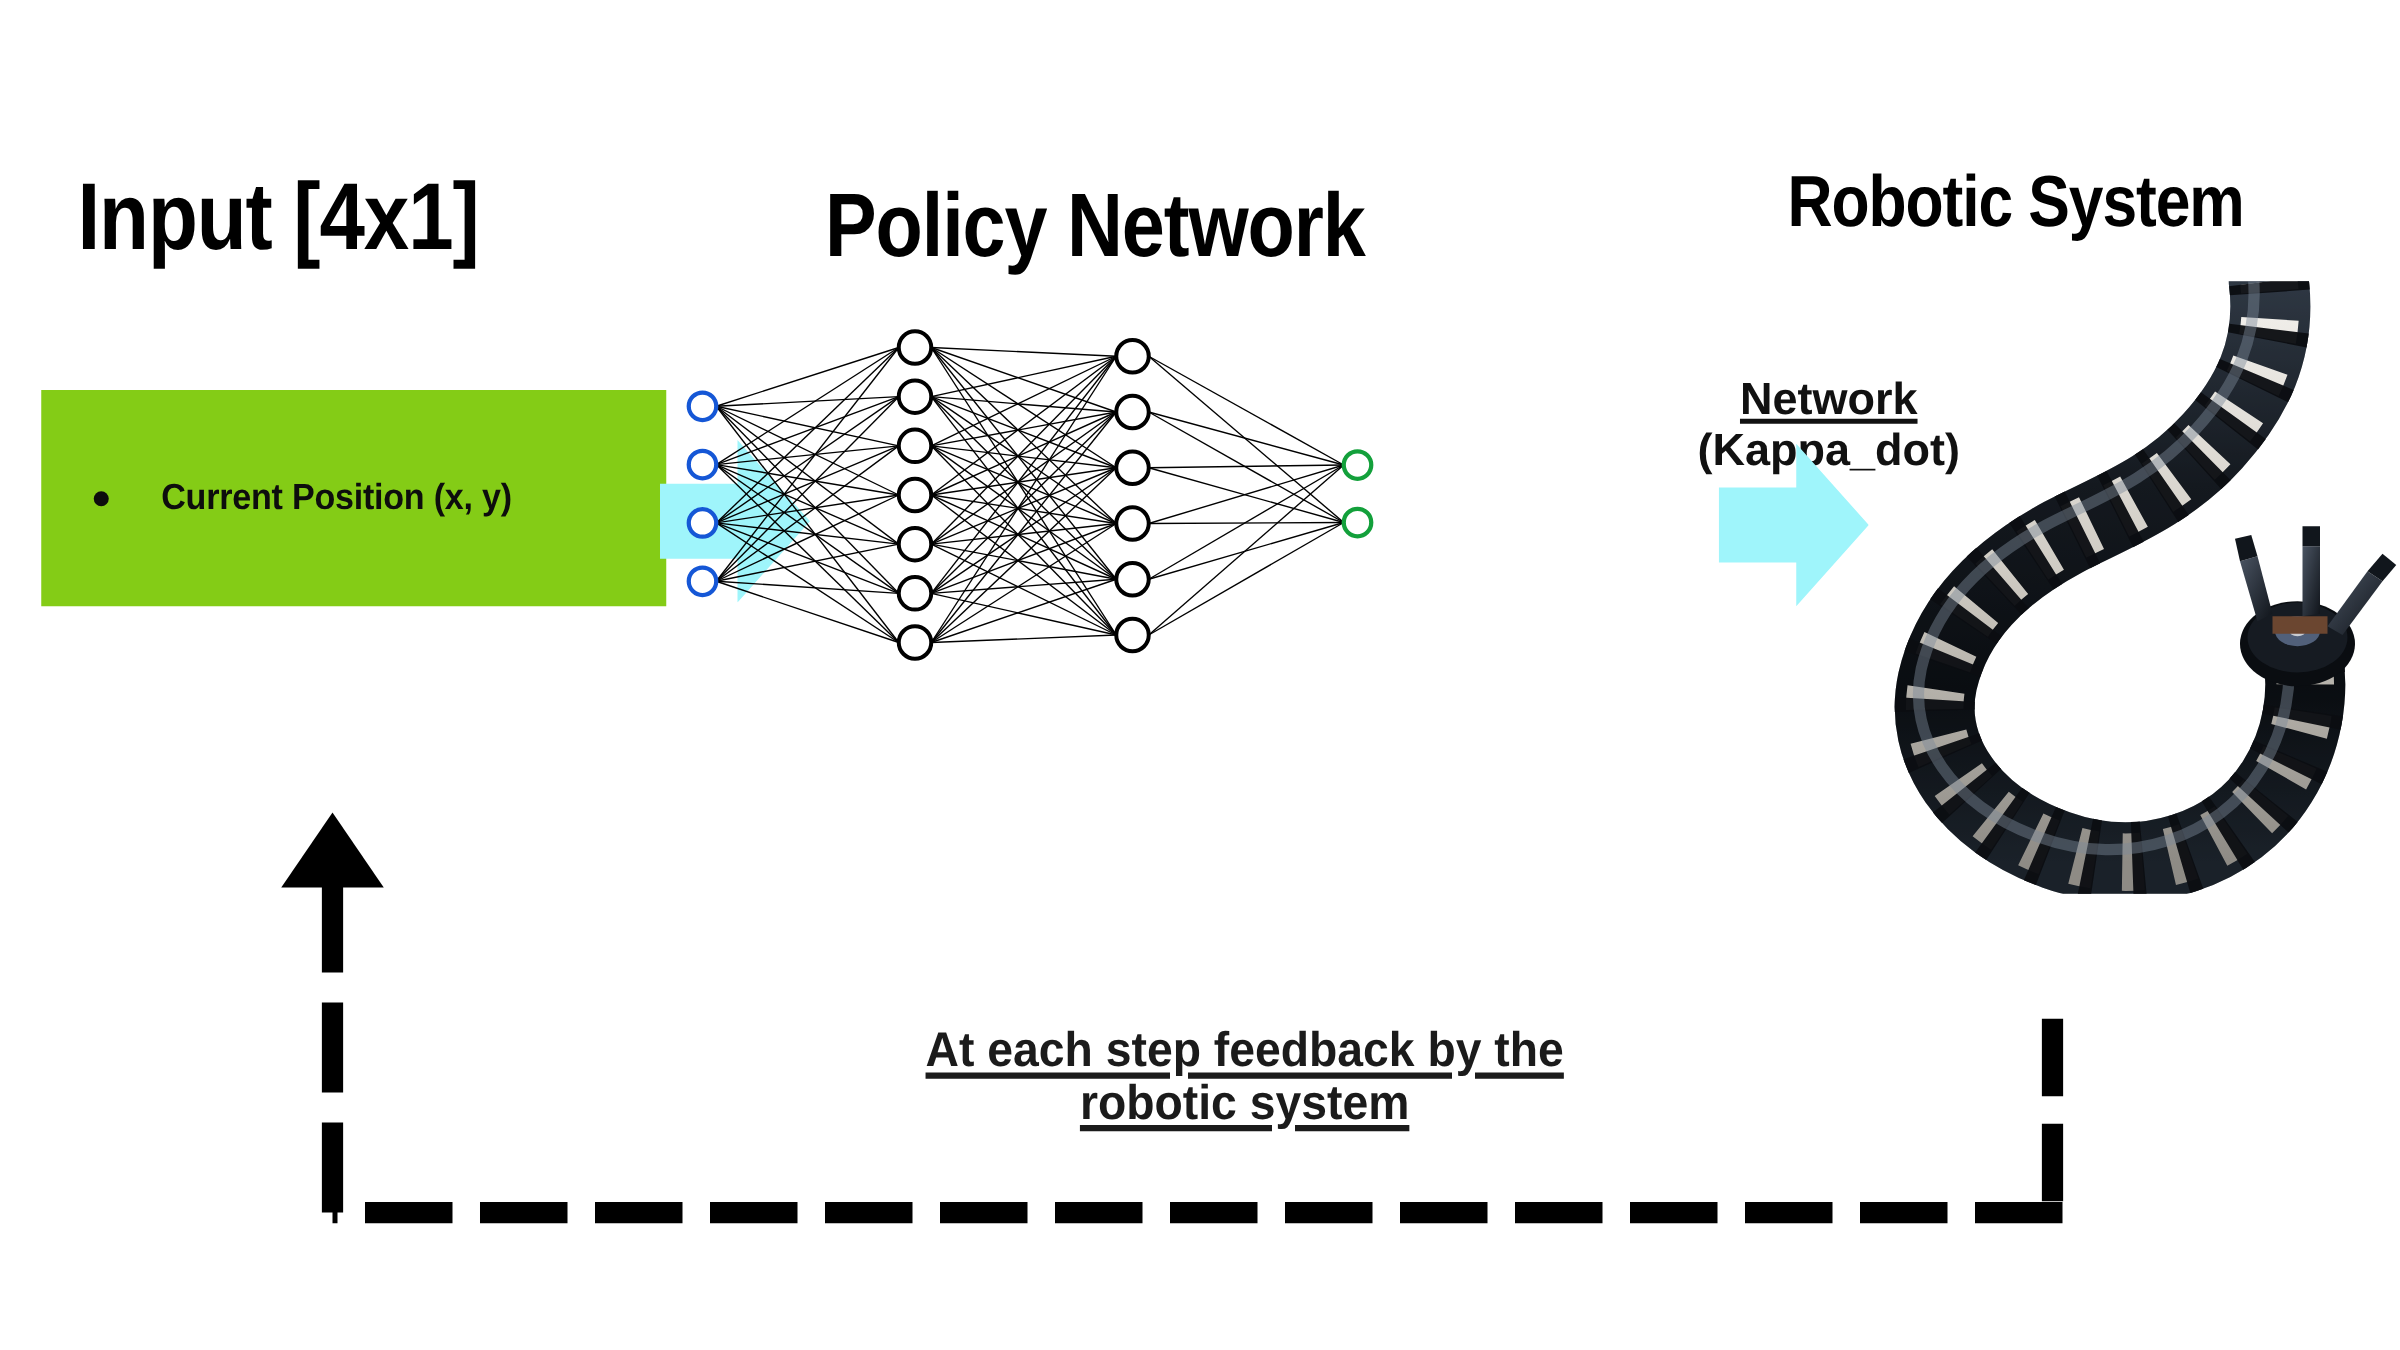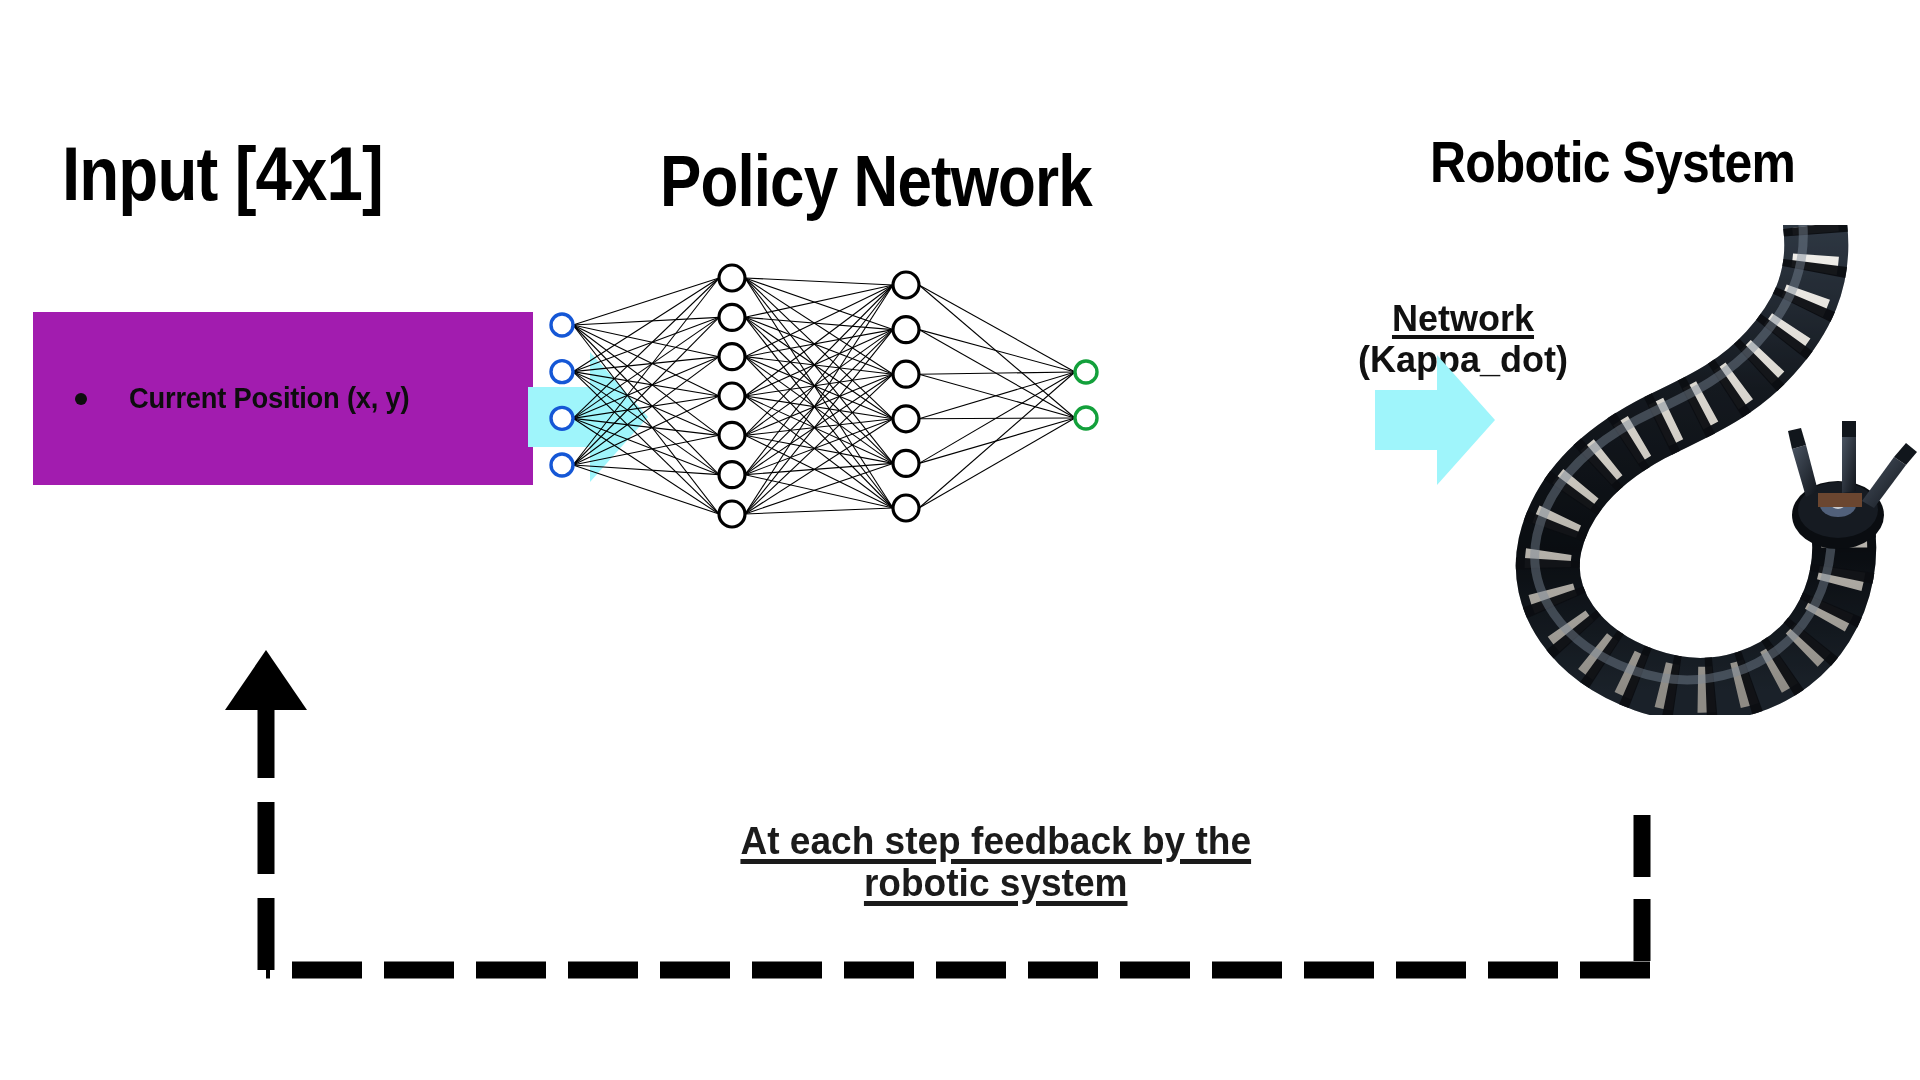--- a/index.html
+++ b/index.html
@@ -36,21 +36,21 @@
   #title-policy  { left: 660px; top: 140px; font-size: 72px; }
   #title-robot   { left: 1430px;top: 128px; font-size: 58px; }
 
   
   #input-box {
     position: absolute;
     left: 33px;
     top: 312px;
     width: 500px;
     height: 173px;
-    background: #a21caf;
+    background: #84cc16;
   }
   #input-list {
     position: absolute;
     left: 0; top: 0;
     width: 100%; height: 100%;
     margin: 0;
     padding: 0;
     list-style: none;
     display: flex;
     flex-direction: column;

